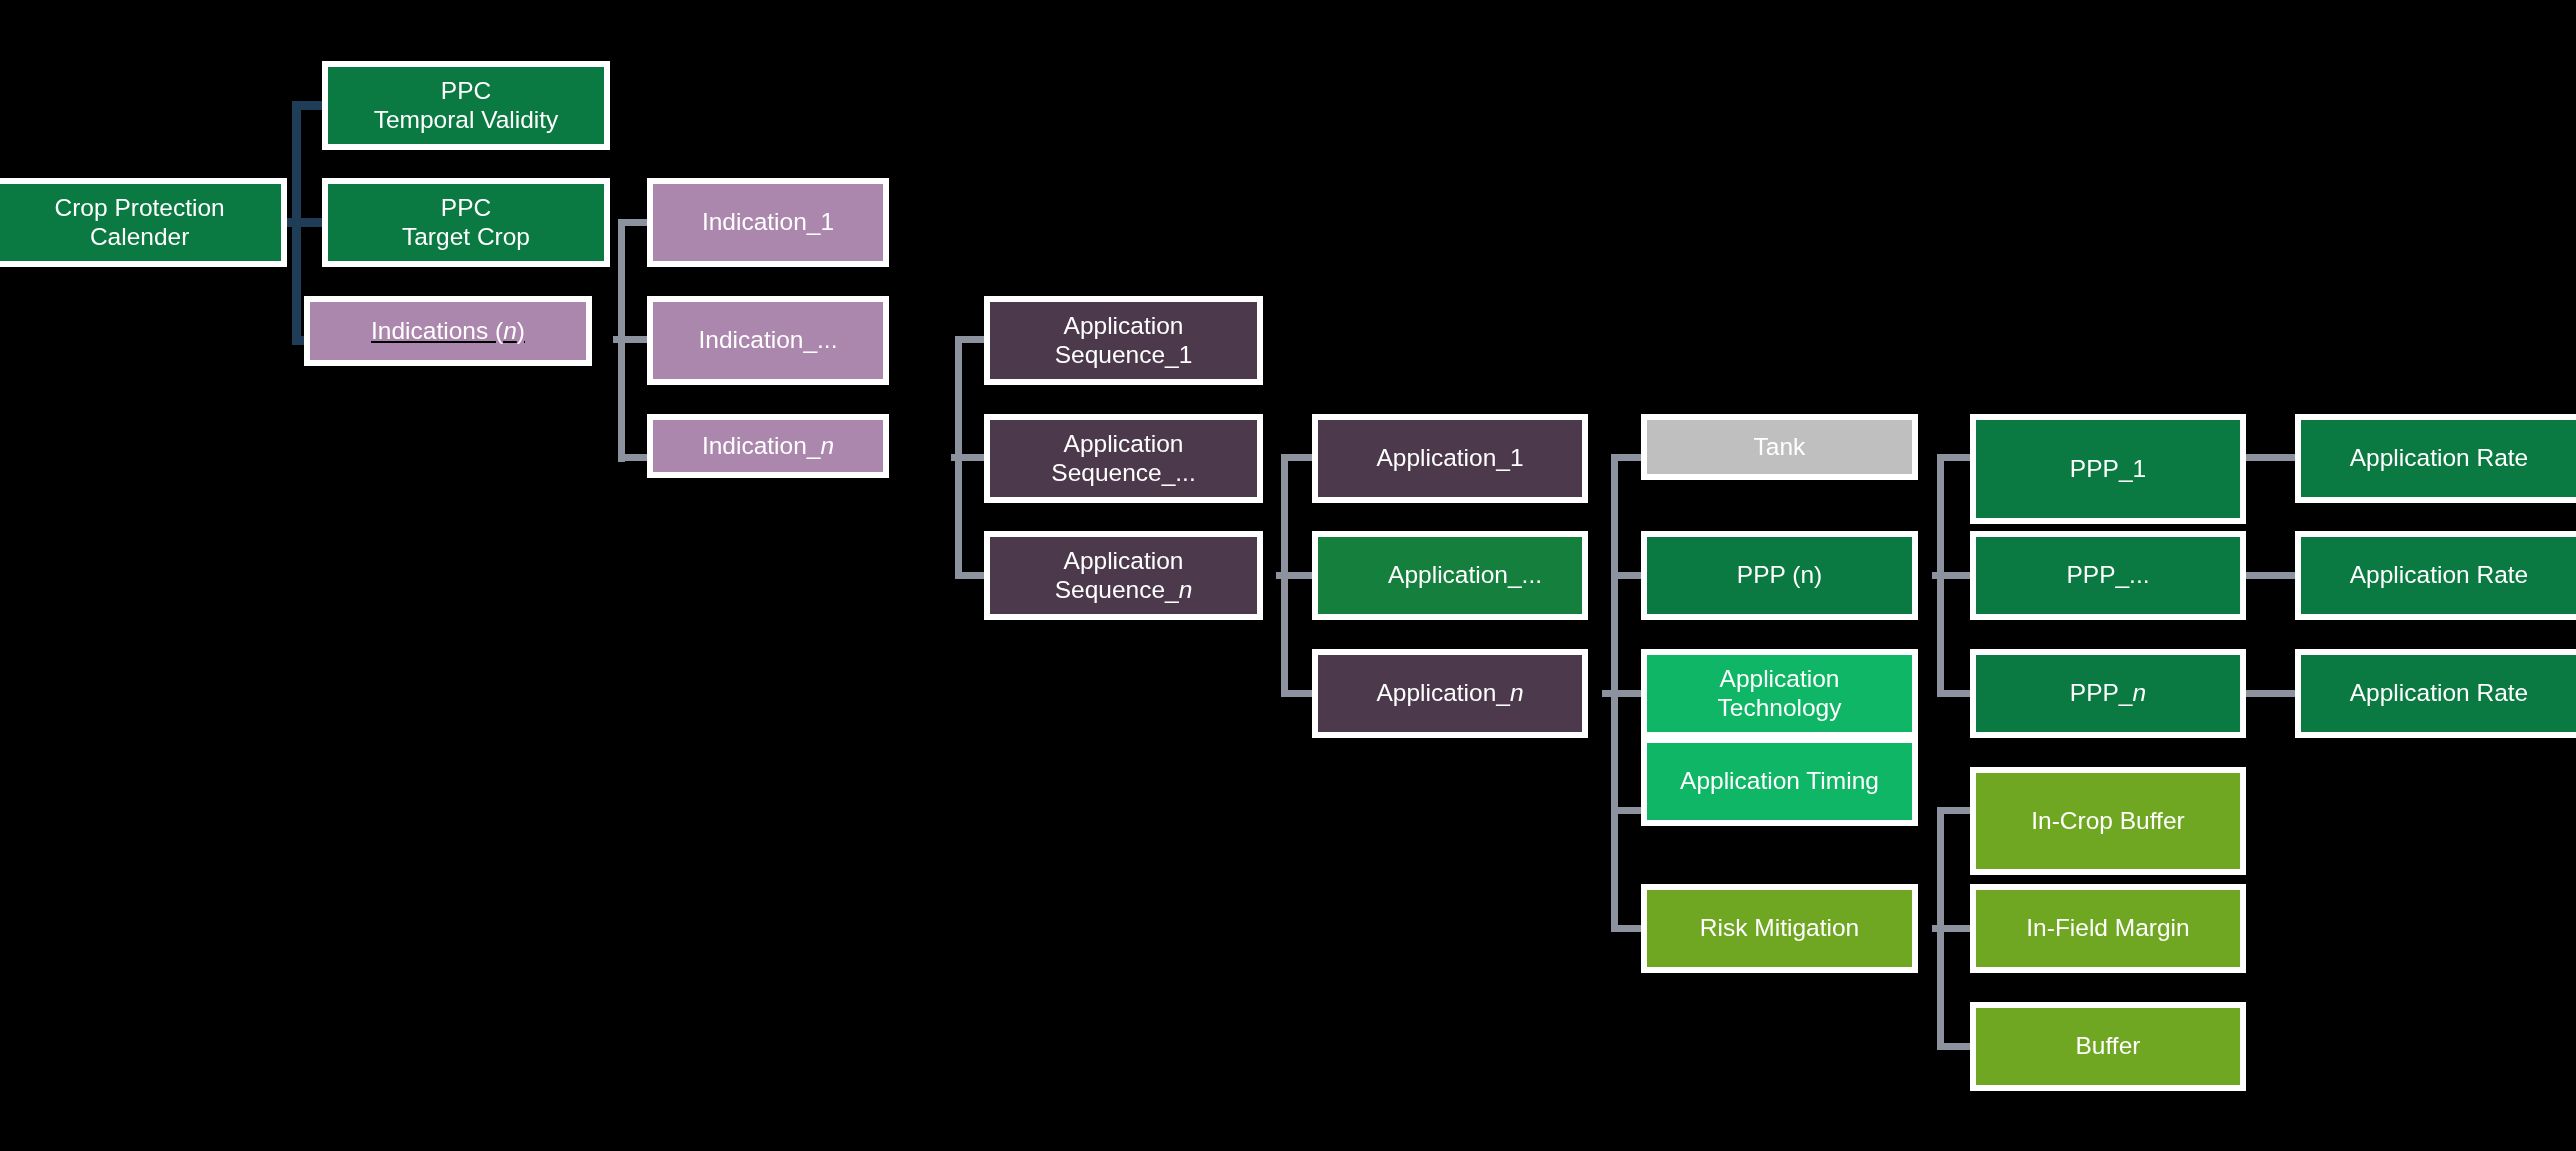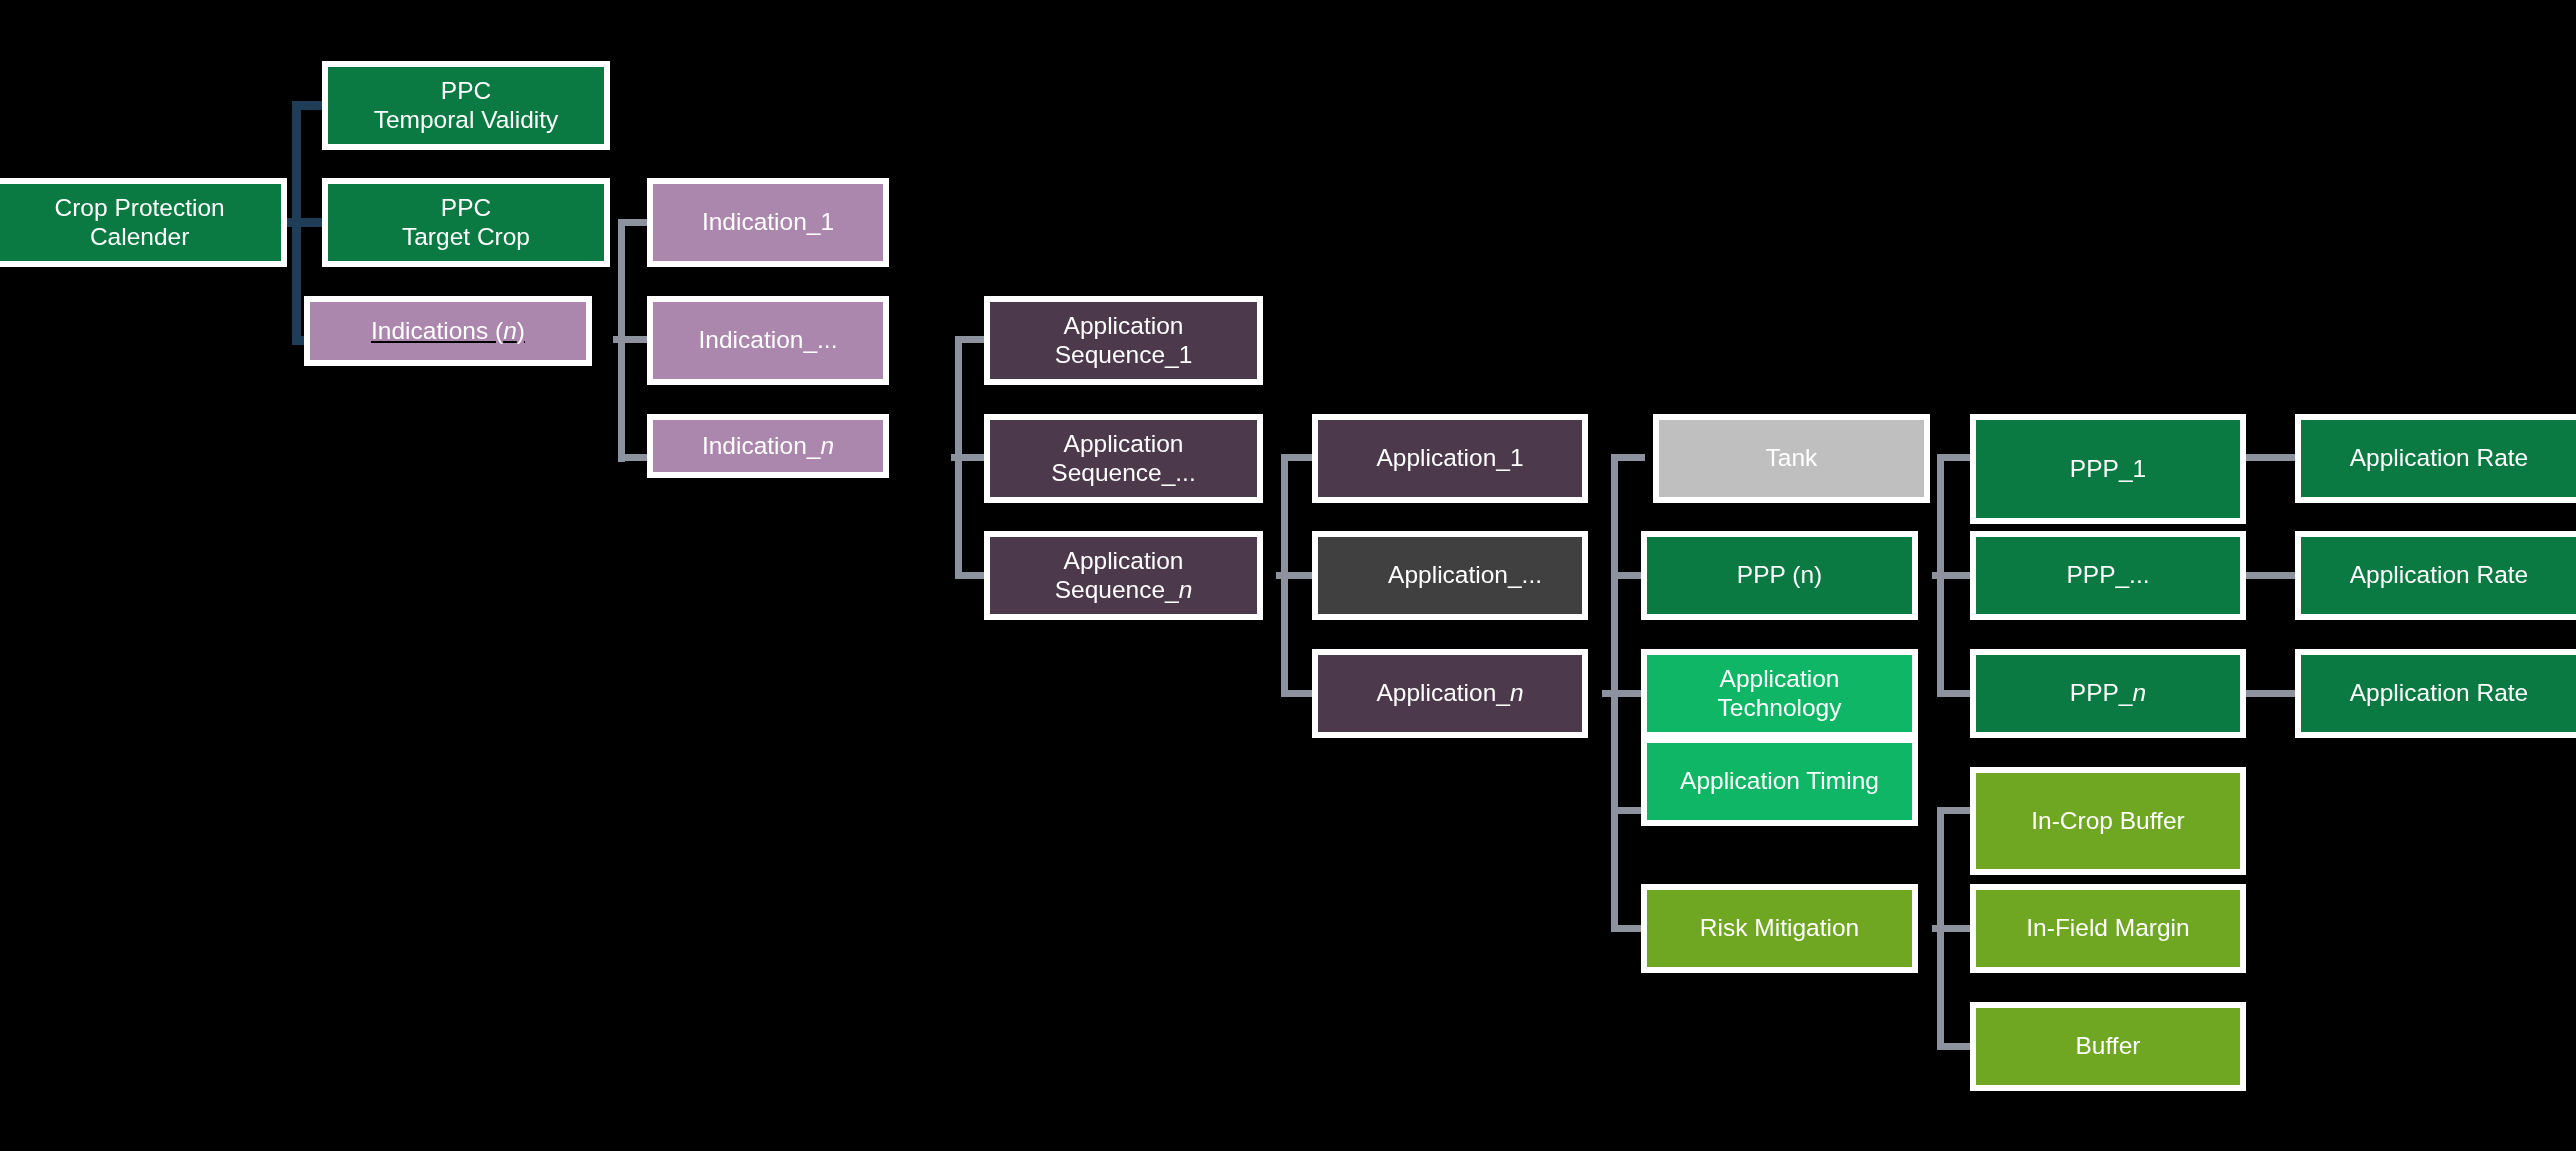--- a/index.html
+++ b/index.html
@@ -110,29 +110,29 @@
   <div class="node" style="left:984px;top:531px;width:279px;height:89px;">
     <div class="fill" style="background:#4c3a4c;">
       <span><span>Application</span><br><span class="ital-wrap">Sequence_<i>n</i></span></span>
     </div>
   </div>
 
   <div class="node" style="left:1312px;top:414px;width:276px;height:89px;">
     <div class="fill" style="background:#4c3a4c;">Application_1</div>
   </div>
   <div class="node" style="left:1312px;top:531px;width:276px;height:89px;">
-    <div class="fill" style="background:#404040;padding-left:35px;">Application_...</div>
+    <div class="fill" style="background:#15803d;padding-left:35px;">Application_...</div>
   </div>
   <div class="node" style="left:1312px;top:649px;width:276px;height:89px;">
     <div class="fill" style="background:#4c3a4c;">
       <span class="ital-wrap">Application_<i>n</i></span>
     </div>
   </div>
 
-  <div class="node" style="left:1641px;top:414px;width:277px;height:89px;margin-left:12px;">
+  <div class="node" style="left:1641px;top:414px;width:277px;height:66px;">
     <div class="fill" style="background:#bfbfbf;">Tank</div>
   </div>
   <div class="node" style="left:1641px;top:531px;width:277px;height:89px;">
     <div class="fill" style="background:#0a7a42;">PPP (n)</div>
   </div>
   <div class="node" style="left:1641px;top:649px;width:277px;height:89px;">
     <div class="fill" style="background:#0fb665;">
       <span><span>Application</span><br><span>Technology</span></span>
     </div>
   </div>

